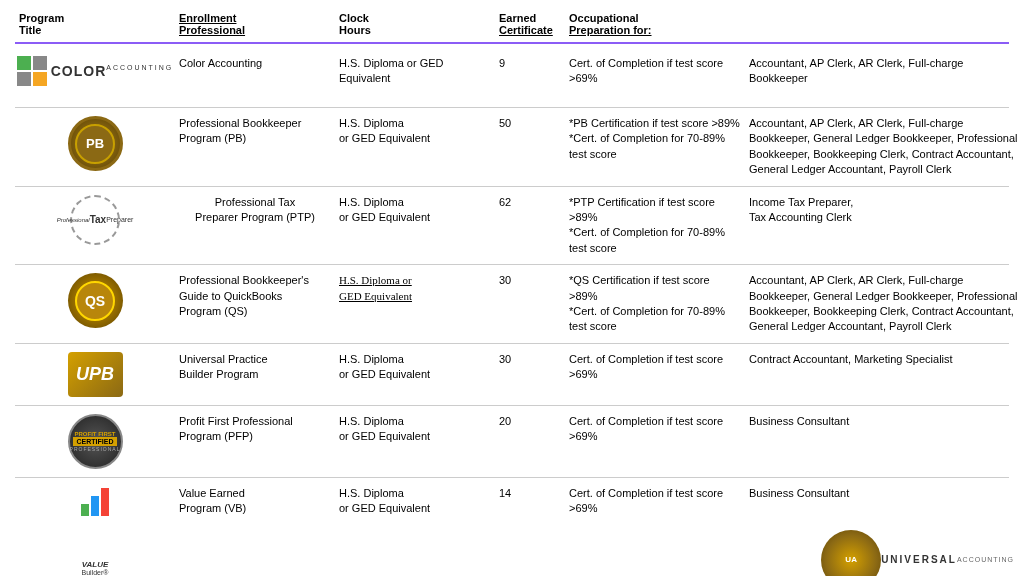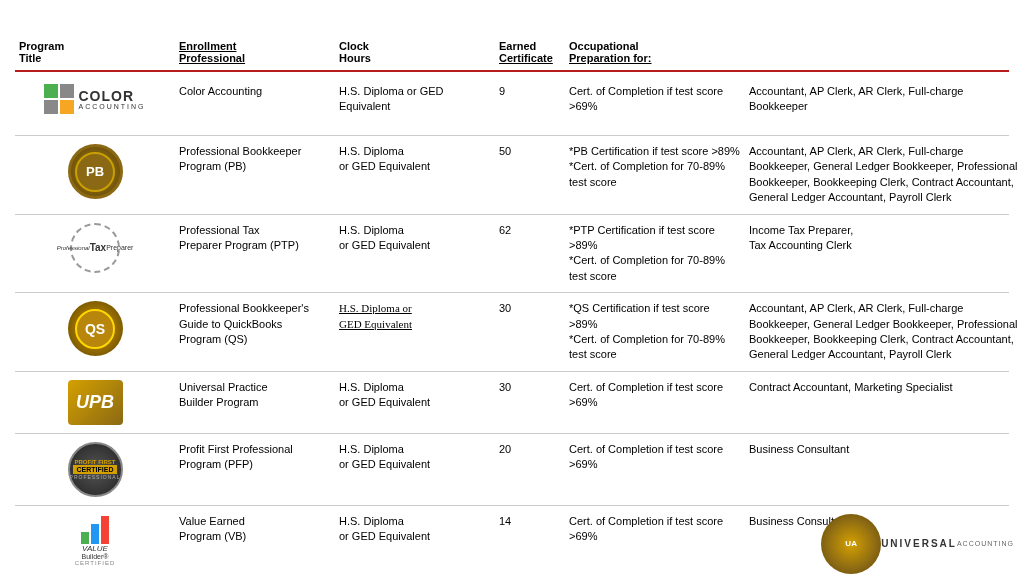--- a/index.html
+++ b/index.html
@@ -14,25 +14,24 @@
 
     .page {
       display: flex;
       flex-direction: column;
       padding: 10px 15px;
     }
 
     .header-row {
       display: grid;
       grid-template-columns: 160px 160px 160px 70px 180px 280px;
-      border-bottom: 2px solid #b91c1c;
+      border-bottom: 2px solid #8b5cf6;
       padding-bottom: 4px;
       margin-bottom: 4px;
       margin-left: 0;
-      margin-top: 28px;
     }
 
     .header-cell {
       font-weight: bold;
       font-size: 11px;
       padding: 2px 4px;
     }
 
     .header-cell.underline {
       text-decoration: underline;
@@ -80,21 +79,21 @@
       gap: 2px;
     }
 
     .ca-sq1 { background: #4CAF50; }
     .ca-sq2 { background: #888; }
     .ca-sq3 { background: #888; }
     .ca-sq4 { background: #F5A623; }
 
     .ca-text {
       display: flex;
-      flex-direction: column;
+      flex-direction: row;
       line-height: 1;
     }
 
     .ca-text .color-word {
       font-size: 18px;
       font-weight: bold;
       color: #333;
       letter-spacing: 1px;
     }
 
@@ -401,21 +400,21 @@
       <div class="data-row">
         <div class="logo-cell">
           <div class="ptp-logo">
             <div class="ptp-circle">
               <span class="ptp-prof" style="font-size:6px;font-style:italic;">Professional</span>
               <span class="ptp-tax" style="font-size:10px;font-weight:bold;">Tax</span>
               <span class="ptp-preparer" style="font-size:7px;">Preparer</span>
             </div>
           </div>
         </div>
-        <div class="data-cell" style="white-space:pre-line;">Professional Tax
+        <div class="data-cell" style="white-space:pre-line;text-align:center;">Professional Tax
 Preparer Program (PTP)</div>
         <div class="data-cell" style="white-space:pre-line;">H.S. Diploma
 or GED Equivalent</div>
         <div class="data-cell">62</div>
         <div class="data-cell" style="white-space:pre-line;">*PTP Certification if test score &gt;89%
 *Cert. of Completion for 70-89% test score</div>
         <div class="data-cell" style="white-space:pre-line;">Income Tax Preparer,
 Tax Accounting Clerk</div>
       </div>
 
@@ -472,21 +471,21 @@
 
       <div class="data-row" style="border-bottom:none;">
         <div class="logo-cell">
           <div class="vb-logo">
             <div class="vb-bars">
               <div class="vb-bar1"></div>
               <div class="vb-bar2"></div>
               <div class="vb-bar3"></div>
             </div>
             <div class="vb-label">
-              <span class="vb-value" style="font-size:8px;font-style:italic;font-weight:normal;color:#333;">VALUE</span>
+              <span class="vb-value" style="font-size:8px;font-style:italic;font-weight:bold;color:#333;margin-top:44px;">VALUE</span>
               <span class="vb-builder" style="font-size:7px;color:#333;">Builder®</span>
               <span class="vb-certified" style="font-size:6px;color:#888;letter-spacing:1px;">CERTIFIED</span>
             </div>
           </div>
         </div>
         <div class="data-cell" style="white-space:pre-line;">Value Earned
 Program (VB)</div>
         <div class="data-cell" style="white-space:pre-line;">H.S. Diploma
 or GED Equivalent</div>
         <div class="data-cell">14</div>

